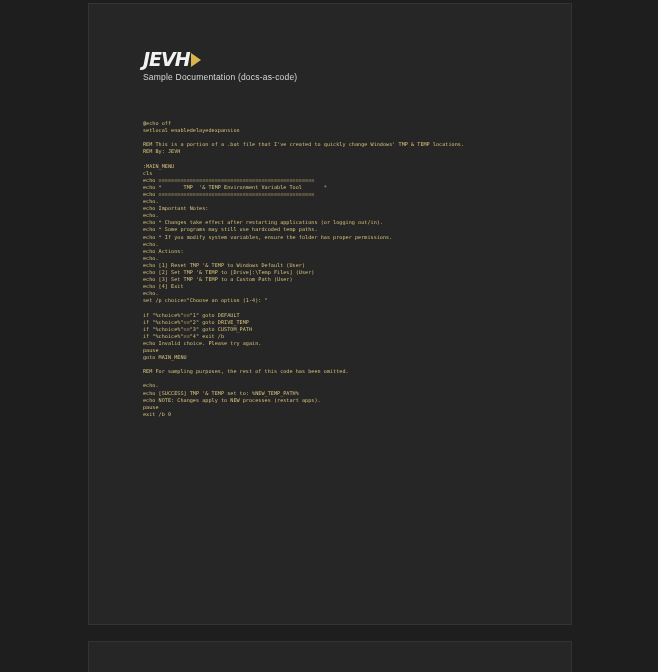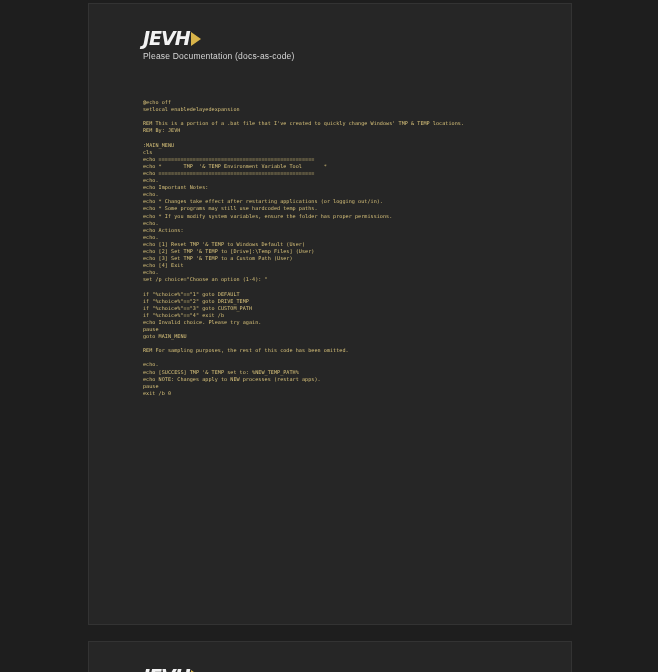--- a/index.html
+++ b/index.html
@@ -36,20 +36,21 @@
   }
   .page-inner {
     padding: 22px 34px 0 54px;
   }
   
   .logo-row {
     display: flex;
     align-items: flex-end;
     gap: 0;
     height: 22px;
+    margin-top: 21px;
   }
   .logo-text {
     font-family: "DejaVu Sans", sans-serif;
     font-weight: bold;
     font-style: italic;
     font-size: 19px;
     letter-spacing: -1px;
     color: #f2f2f2;
     line-height: 19px;
   }
@@ -97,21 +98,21 @@
 <div class="viewport">
 
   <div class="page page-1">
     <div class="page-inner">
 
       <div class="logo-row">
         <span class="logo-text">JEVH</span>
         <span class="logo-tri"></span>
       </div>
 
-      <div class="doc-subtitle">Please Documentation (docs-as-code)</div>
+      <div class="doc-subtitle">Sample Documentation (docs-as-code)</div>
 
 
       <div class="code-block" id="code-block-1"><div class="code-line">@echo off</div><div class="code-line">setlocal enabledelayedexpansion</div><div class="code-line blank">&nbsp;</div><div class="code-line">REM This is a portion of a .bat file that I've created to quickly change Windows' TMP &amp; TEMP locations.</div><div class="code-line">REM By: JEVH</div><div class="code-line blank">&nbsp;</div><div class="code-line">:MAIN_MENU</div><div class="code-line">cls</div><div class="code-line">echo ==================================================</div><div class="code-line">echo *       TMP  '&amp; TEMP Environment Variable Tool       *</div><div class="code-line">echo ==================================================</div><div class="code-line">echo.</div><div class="code-line">echo Important Notes:</div><div class="code-line">echo.</div><div class="code-line">echo * Changes take effect after restarting applications (or logging out/in).</div><div class="code-line">echo * Some programs may still use hardcoded temp paths.</div><div class="code-line">echo * If you modify system variables, ensure the folder has proper permissions.</div><div class="code-line">echo.</div><div class="code-line">echo Actions:</div><div class="code-line">echo.</div><div class="code-line">echo [1] Reset TMP '&amp; TEMP to Windows Default (User)</div><div class="code-line">echo [2] Set TMP '&amp; TEMP to [Drive]:\Temp Files] (User)</div><div class="code-line">echo [3] Set TMP '&amp; TEMP to a Custom Path (User)</div><div class="code-line">echo [4] Exit</div><div class="code-line">echo.</div><div class="code-line">set /p choice="Choose an option (1-4): "</div><div class="code-line blank">&nbsp;</div><div class="code-line">if "%choice%"=="1" goto DEFAULT</div><div class="code-line">if "%choice%"=="2" goto DRIVE_TEMP</div><div class="code-line">if "%choice%"=="3" goto CUSTOM_PATH</div><div class="code-line">if "%choice%"=="4" exit /b</div><div class="code-line">echo Invalid choice. Please try again.</div><div class="code-line">pause</div><div class="code-line">goto MAIN_MENU</div><div class="code-line blank">&nbsp;</div><div class="code-line">REM For sampling purposes, the rest of this code has been omitted.</div><div class="code-line blank">&nbsp;</div><div class="code-line">echo.</div><div class="code-line">echo [SUCCESS] TMP '&amp; TEMP set to: %NEW_TEMP_PATH%</div><div class="code-line">echo NOTE: Changes apply to NEW processes (restart apps).</div><div class="code-line">pause</div><div class="code-line">exit /b 0</div></div>
 
     </div>
   </div>
 
   <div class="page page-2">
     <div class="page-inner">
       <div class="logo-row">

